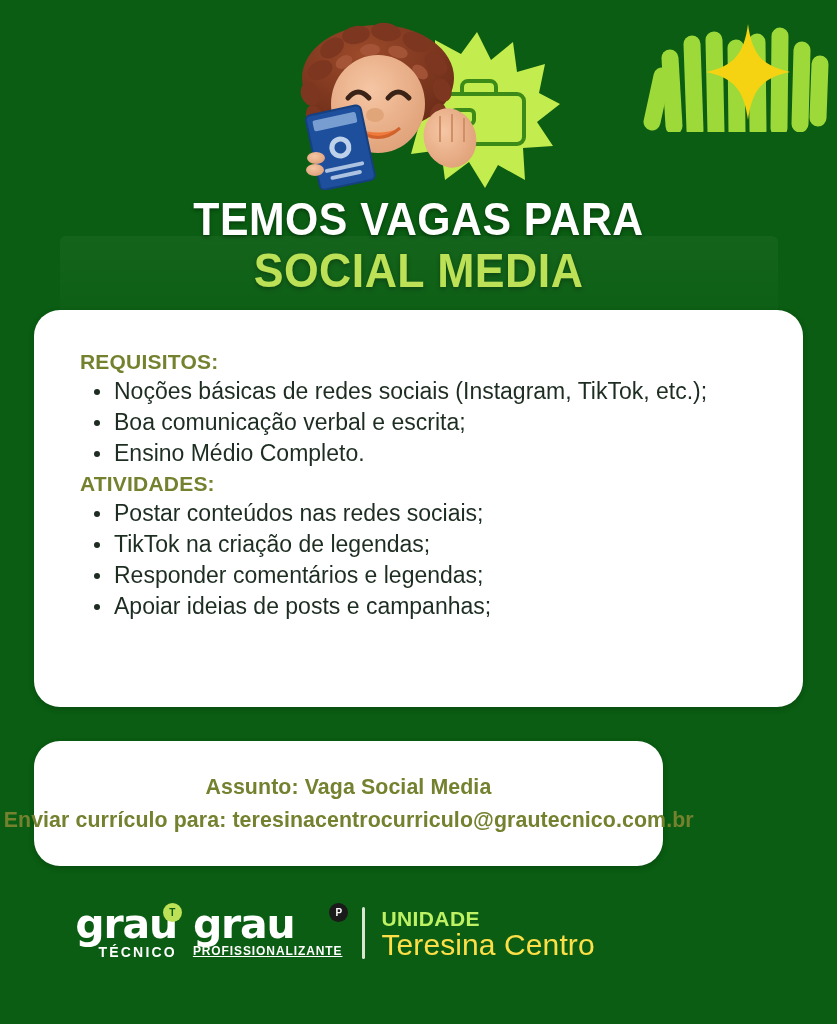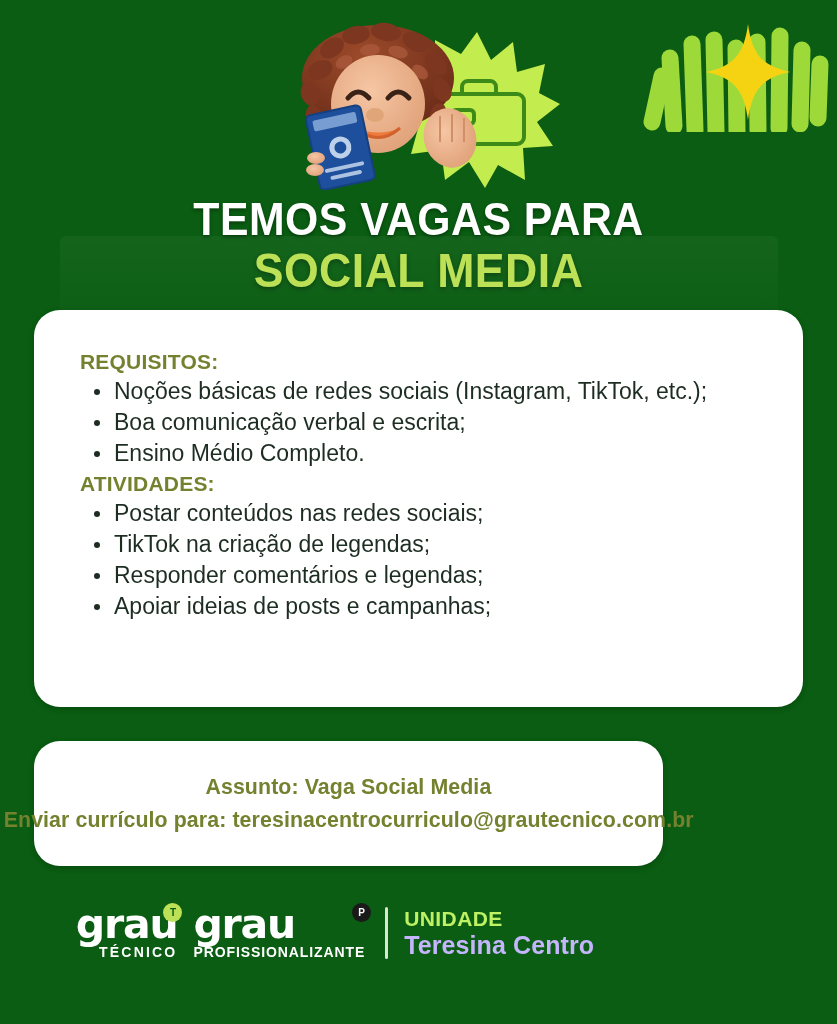--- a/index.html
+++ b/index.html
@@ -90,39 +90,39 @@
   .logo-block{display:flex;align-items:flex-start;}
   .logo-unit{position:relative;margin-right:16px;}
   .logo-word{
     color:#ffffff;font-size:41px;font-weight:bold;line-height:38px;
     letter-spacing:-1.2px;font-family:"DejaVu Sans",sans-serif;
   }
   .logo-sub{
     color:#ffffff;font-size:14px;font-weight:bold;letter-spacing:2.2px;
     text-align:right;margin-top:1px;
   }
-  .logo-sub.small{font-size:14px;letter-spacing:.9px;}
+  .logo-sub.small{font-size:12px;letter-spacing:.9px;text-decoration:underline;}
   .badge{
     position:absolute;width:19px;height:19px;border-radius:50%;
     display:flex;align-items:center;justify-content:center;
     font-size:10px;font-weight:bold;line-height:1;
   }
   .badge-t{right:-5px;top:-2px;background:#bde156;color:#0a5d12;}
   .badge-p{right:-6px;top:-2px;background:#1a1a1a;color:#ffffff;}
 
   .divider{
     width:3px;height:52px;background:#d9e6d2;margin:0 16px 0 4px;border-radius:2px;
     align-self:center;
   }
   .unit-text{display:flex;flex-direction:column;justify-content:center;align-self:center;}
   .unit-label{
     color:#bef264;font-size:21px;font-weight:bold;letter-spacing:.4px;line-height:24px;
   }
   .unit-name{
-    color:#c4b5fd;font-size:25px;font-weight:bold;letter-spacing:.1px;line-height:28px;
+    color:#fde047;font-size:30px;font-weight:normal;letter-spacing:.1px;line-height:28px;
   }
 </style>
 </head>
 <body>
 
 <div class="poster">
 
   <div class="glow-panel"></div>
 
   <div class="art">

